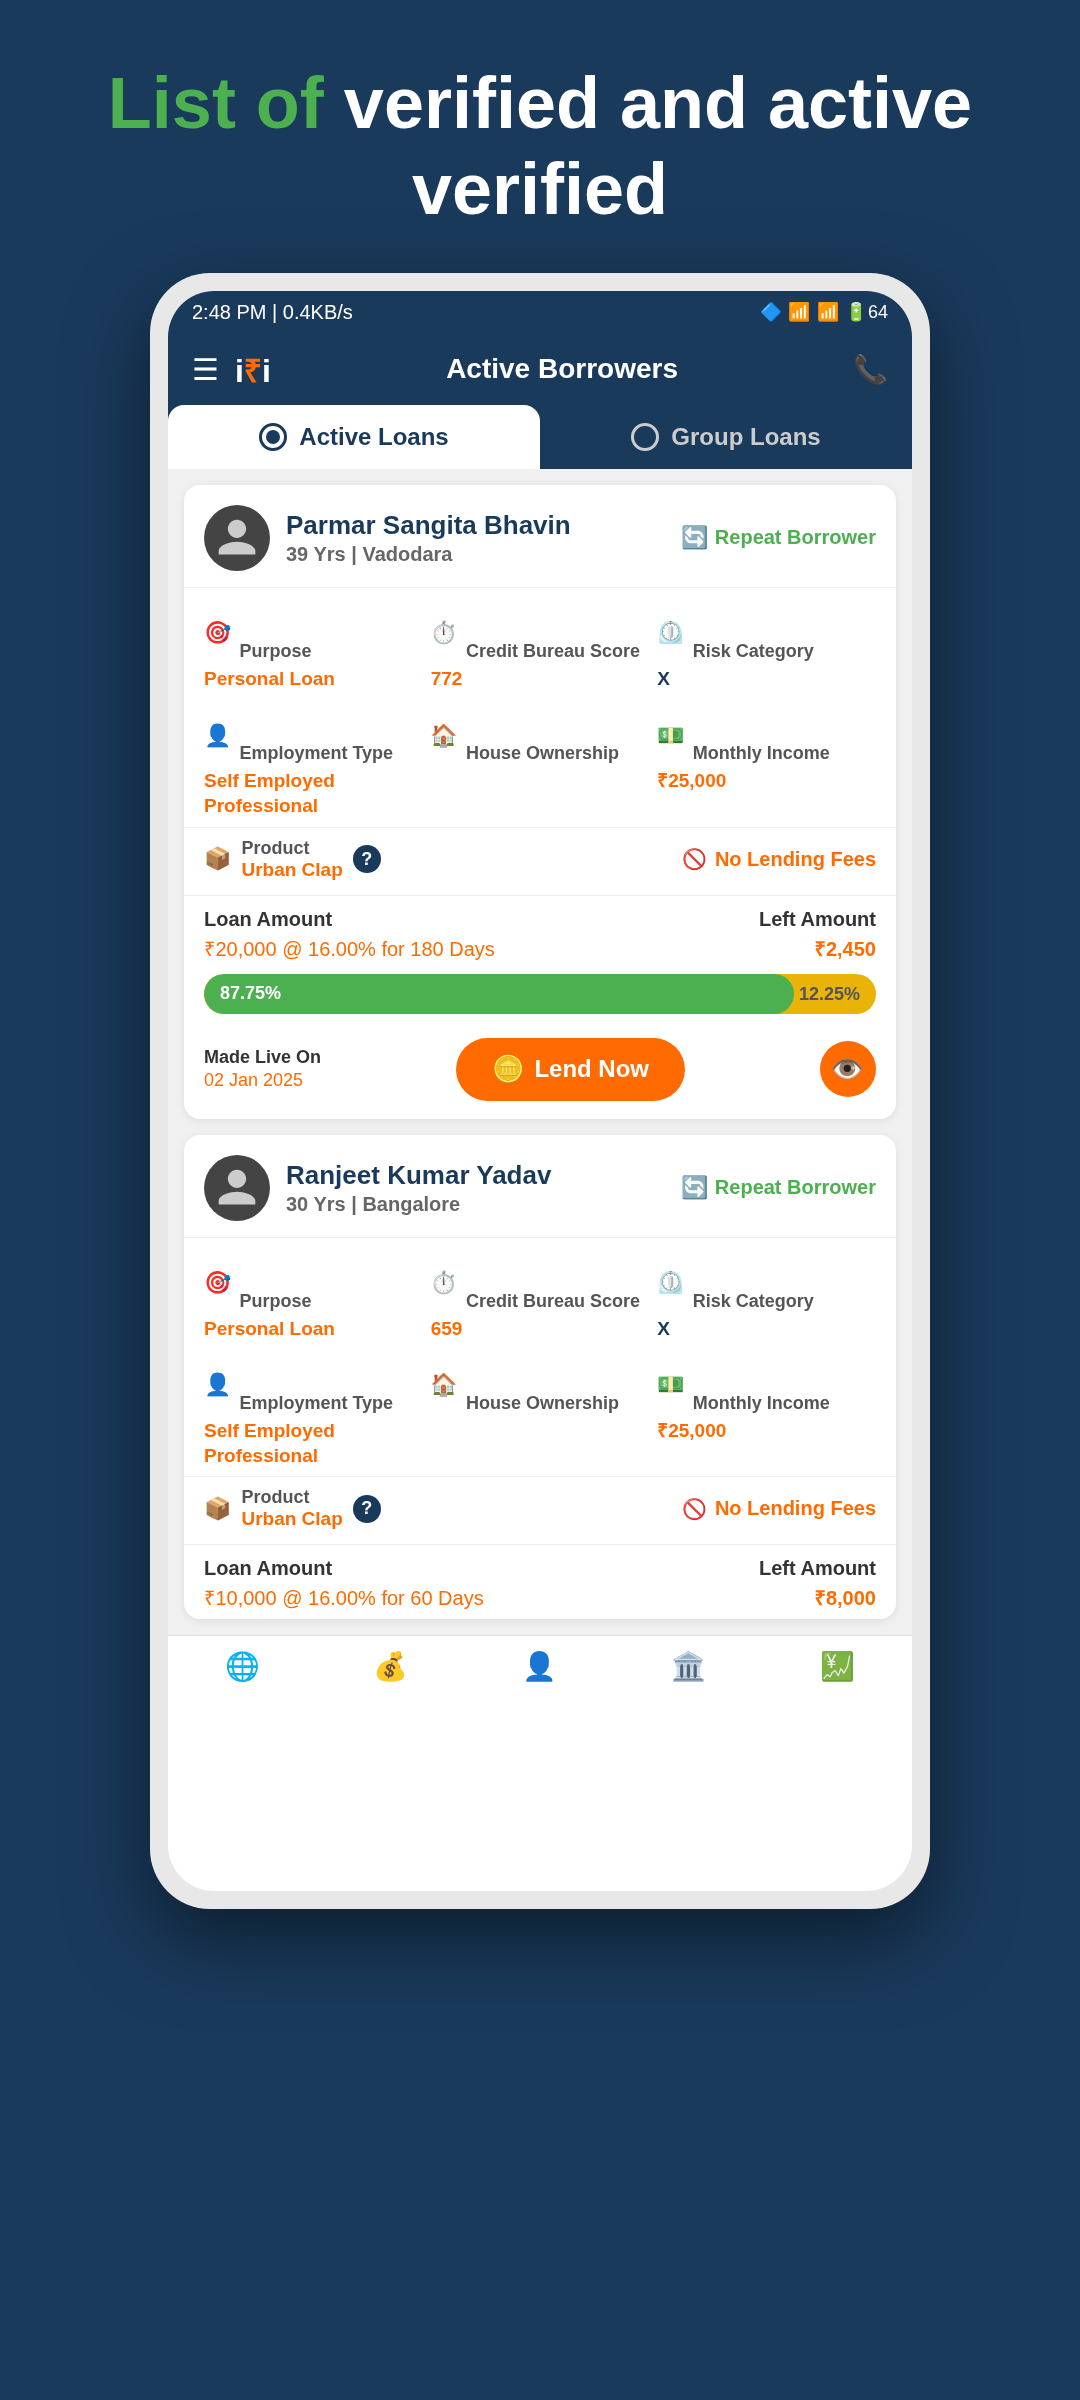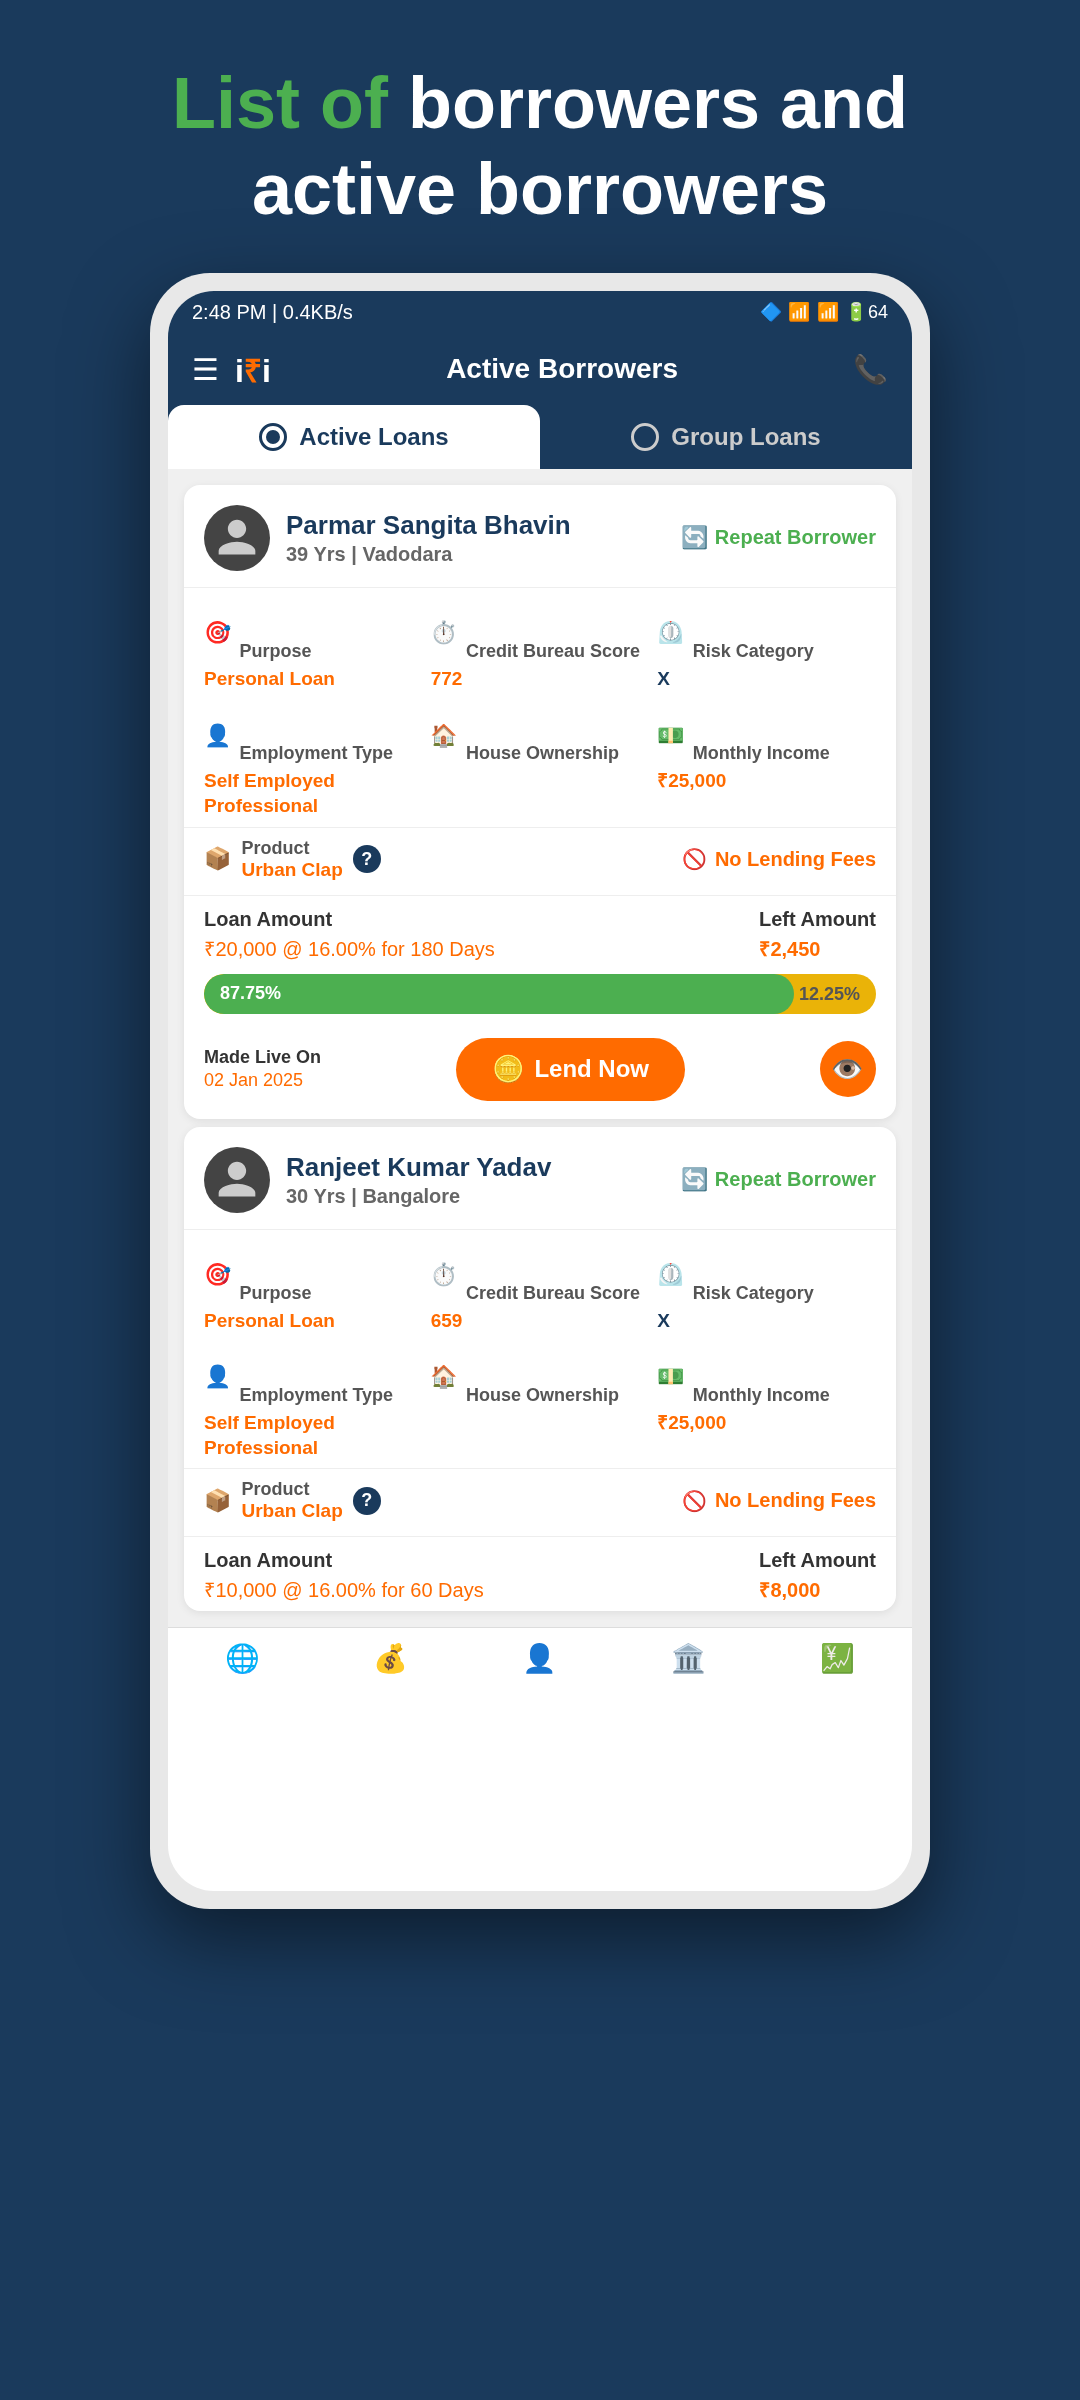--- a/index.html
+++ b/index.html
@@ -105,21 +105,21 @@
       background: #1a3a5c;
       border-radius: 50%;
     }
 
     
     .content {
       background: #f0f0f0;
       padding: 16px;
       display: flex;
       flex-direction: column;
-      gap: 8px;
+      gap: 16px;
     }
 
     
     .borrower-card {
       background: #fff;
       border-radius: 16px;
       overflow: hidden;
       box-shadow: 0 2px 8px rgba(0,0,0,0.08);
     }
 
@@ -190,21 +190,21 @@
 
     
     .loan-row {
       display: flex;
       justify-content: space-between;
       padding: 12px 20px 8px;
     }
     .loan-label { font-size: 20px; color: #333; font-weight: 600; }
     .loan-amount { font-size: 20px; color: #ff6b00; margin-top: 4px; font-weight: 500; }
     .left-label { font-size: 20px; color: #333; font-weight: 600; text-align: right; }
-    .left-amount { font-size: 20px; color: #ff6b00; margin-top: 4px; text-align: left; font-weight: 600; }
+    .left-amount { font-size: 20px; color: #ff6b00; margin-top: 4px; text-align: right; font-weight: 600; }
 
     
     .progress-container {
       margin: 4px 20px 12px;
       background: #eab308;
       border-radius: 20px;
       height: 40px;
       overflow: hidden;
       position: relative;
     }
@@ -272,21 +272,21 @@
     .bottom-nav-item .nav-icon { font-size: 28px; color: #1a3a5c; }
 
     .logo-rupee { color: #ff6b00; }
   </style>
 </head>
 <body>
 
 <div style="text-align:center; padding: 60px 80px 40px;">
   <div style="font-size:72px; font-weight:800; line-height:1.2;">
     <span style="color:#4caf50;">List of</span>
-    <span style="color:#ffffff;">borrowers and active borrowers</span>
+    <span style="color:#ffffff;">verified and active verified</span>
   </div>
 </div>
 
 <div class="phone-wrap">
   <div class="phone-inner">
 
     <div class="status-bar">
       <span>2:48 PM | 0.4KB/s</span>
       <div class="icons">
         <span>🔷</span>

